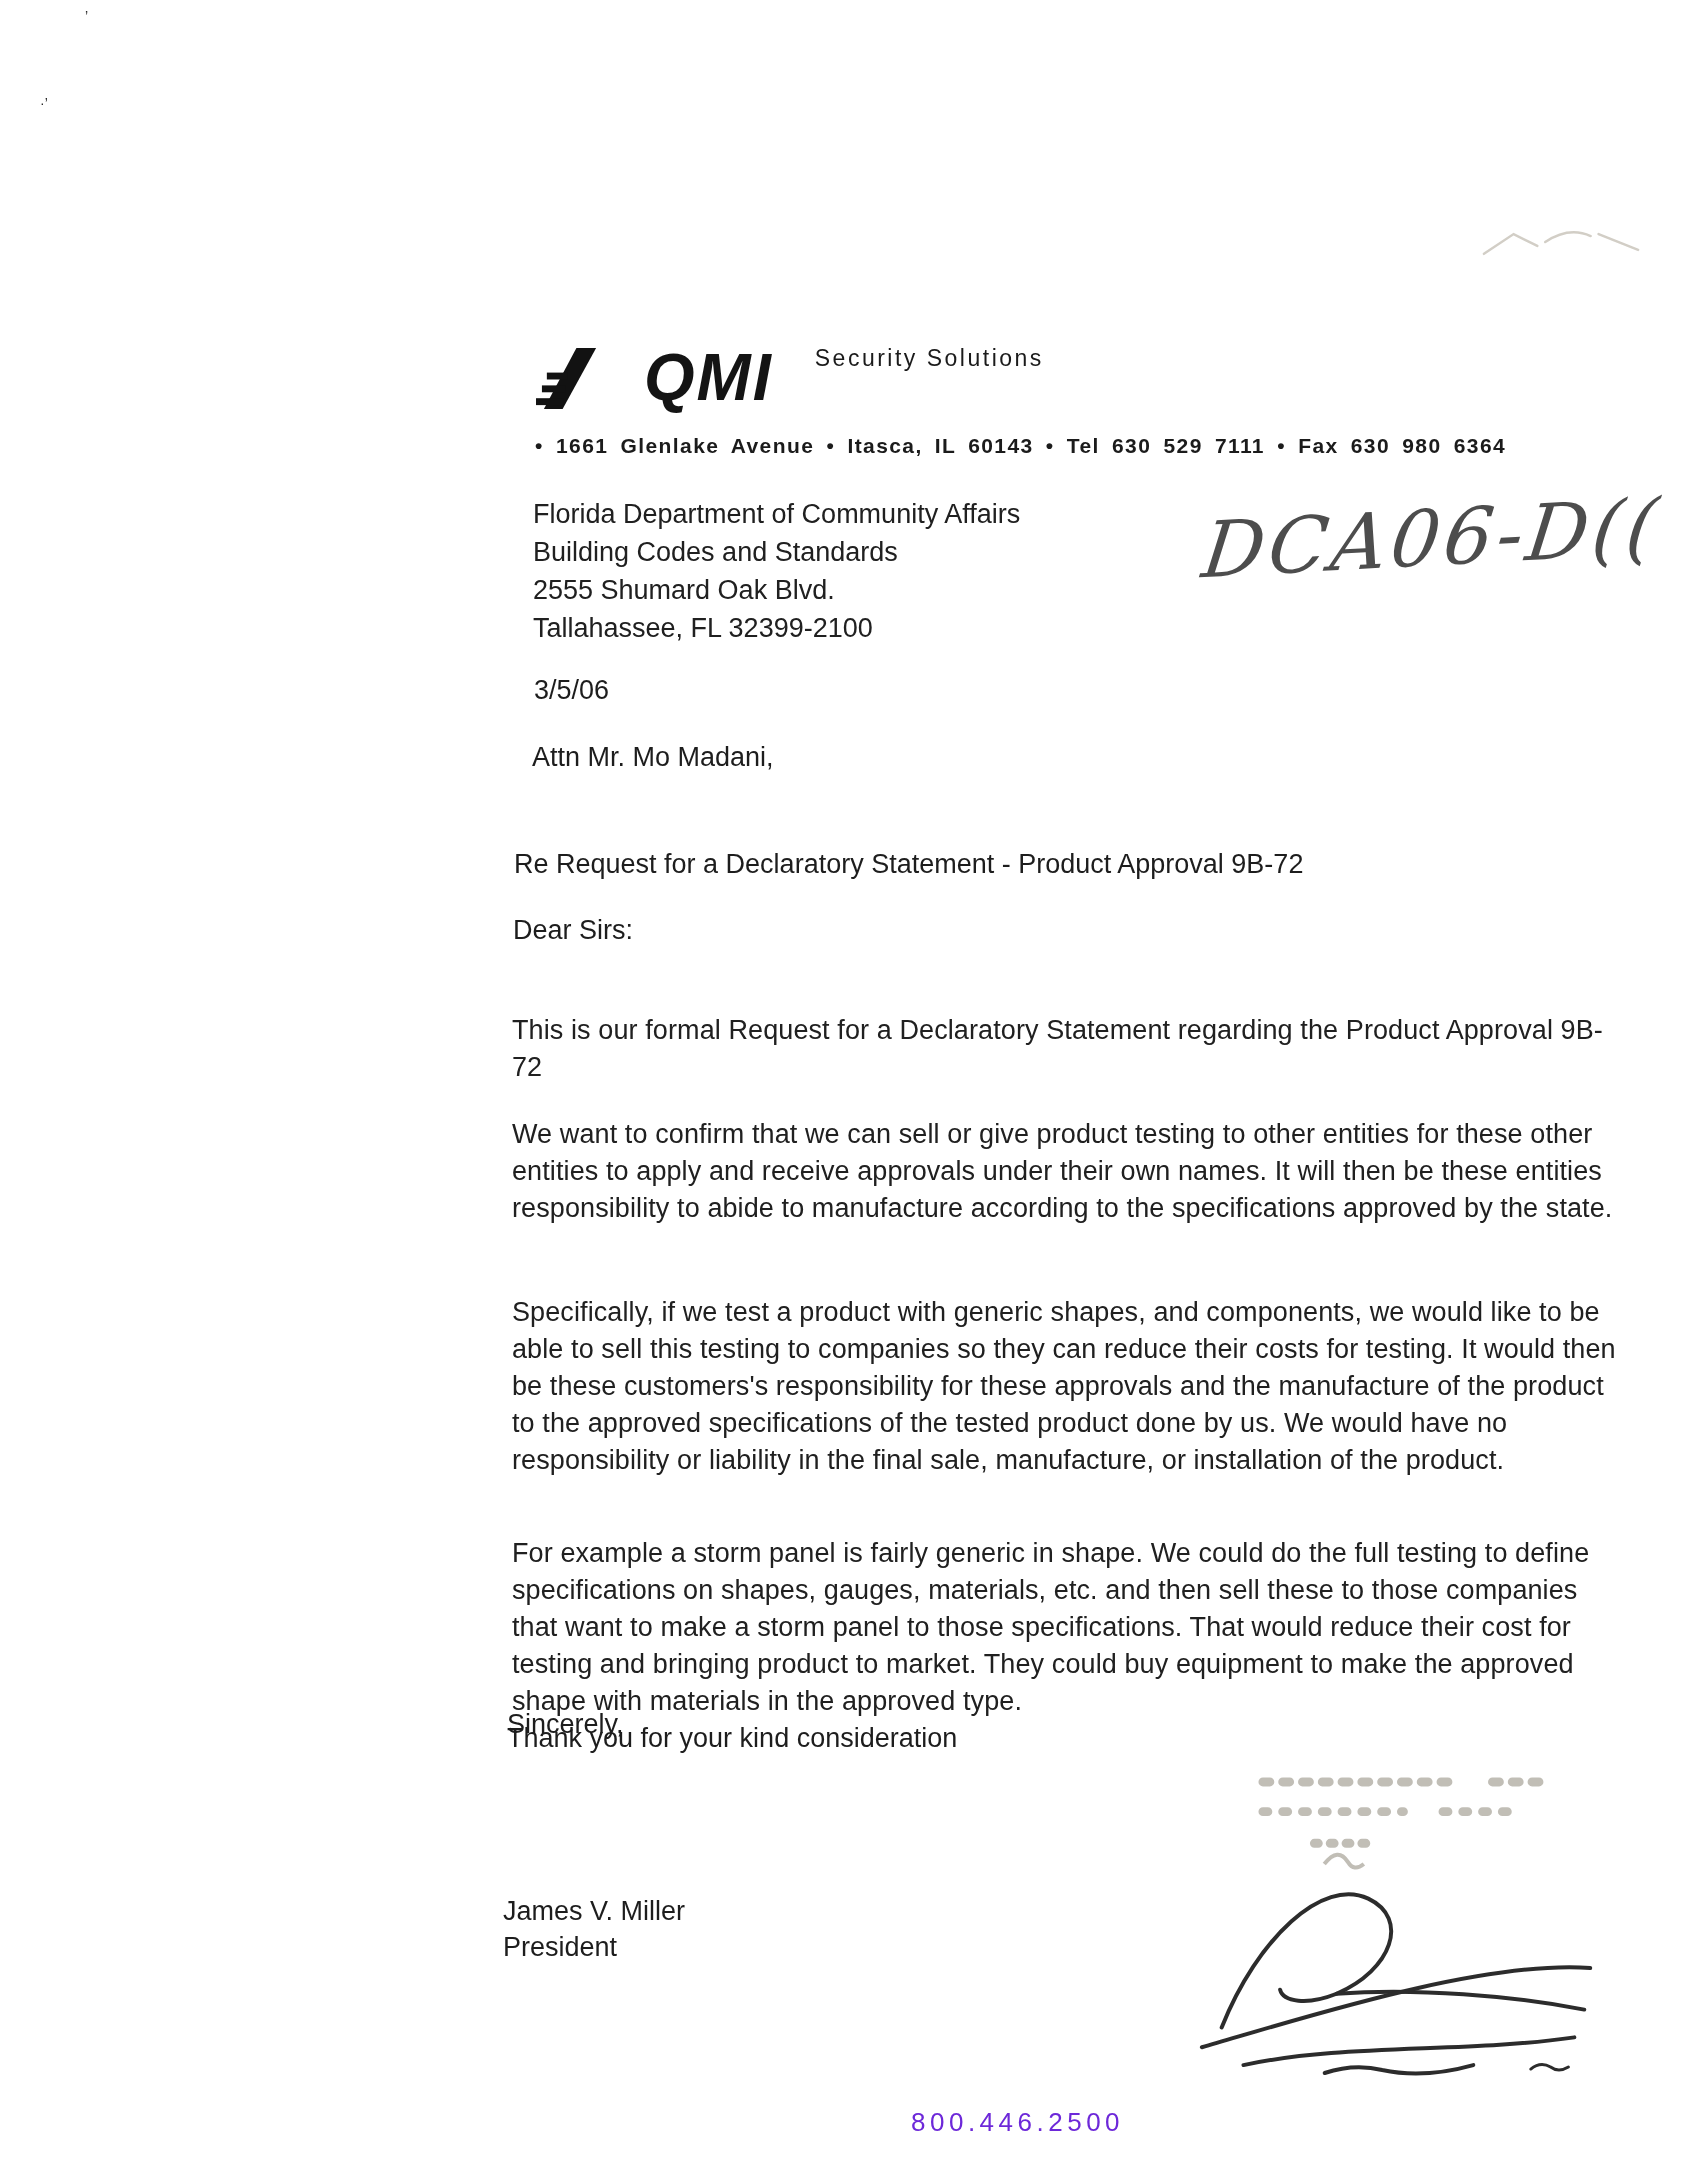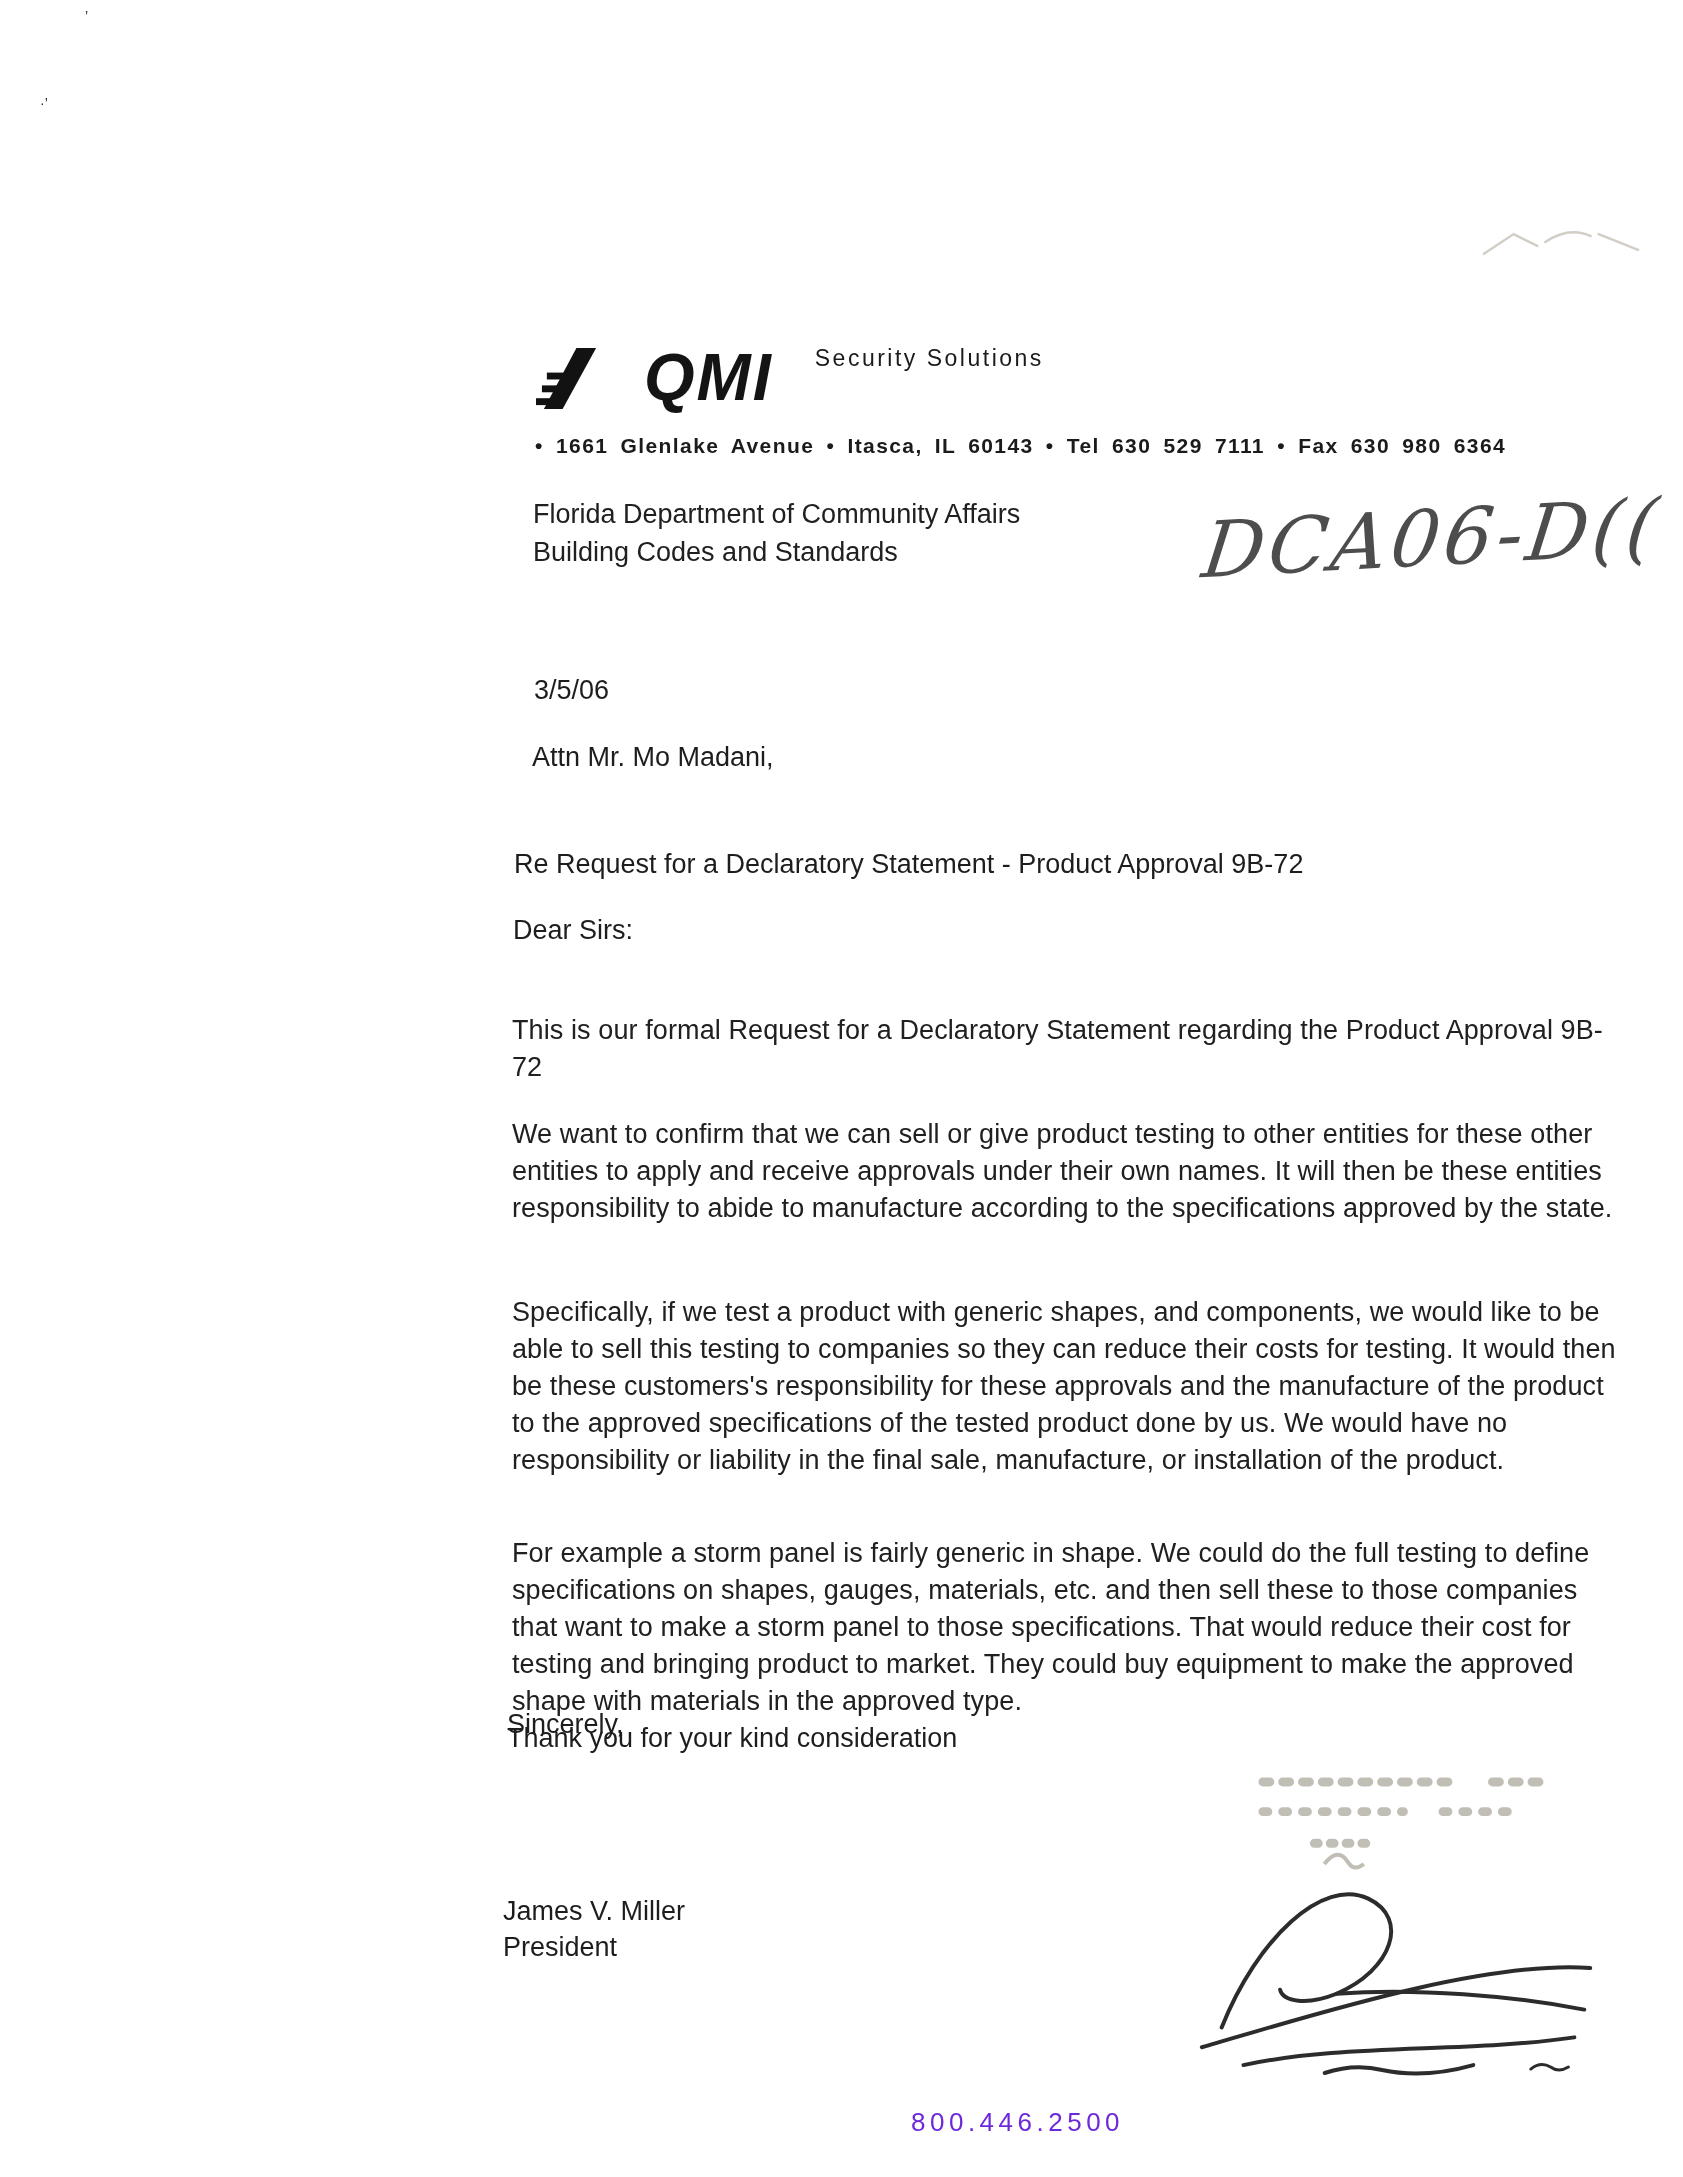--- a/index.html
+++ b/index.html
@@ -137,20 +137,22 @@
     <div class="brand-tagline">Security Solutions</div>
   </div>
 
   <div class="abs address-line">• 1661 Glenlake Avenue • Itasca, IL 60143 • Tel  630 529 7111 • Fax  630 980 6364</div>
 
   <div class="abs handwritten-ref">DCA06-D((</div>
 
   <div class="abs recipient">
     <div>Florida Department of Community Affairs</div>
     <div>Building Codes and Standards</div>
+    <div>2555 Shumard Oak Blvd.</div>
+    <div>Tallahassee, FL   32399-2100</div>
   </div>
 
   <div class="abs date-line">3/5/06</div>
   <div class="abs attn-line">Attn  Mr. Mo Madani,</div>
   <div class="abs re-line">Re  Request for a Declaratory Statement - Product Approval 9B-72</div>
   <div class="abs salutation">Dear Sirs:</div>
 
   <p class="abs para para-1">This is our formal Request for a Declaratory Statement regarding the Product Approval 9B-72</p>
   <p class="abs para para-2">We want to confirm that we can sell or give product testing to other entities for these other entities to apply and receive approvals under their own names. It will then be these entities responsibility to abide to manufacture according to the specifications approved by the state.</p>
   <p class="abs para para-3">Specifically, if we test a product with generic shapes, and components, we would like to be able to sell this testing to companies so they can reduce their costs for testing. It would then be these customers's responsibility for these approvals and the manufacture of the product to the approved specifications of the tested product done by us. We would have no responsibility or liability in the final sale, manufacture, or installation of the product.</p>

